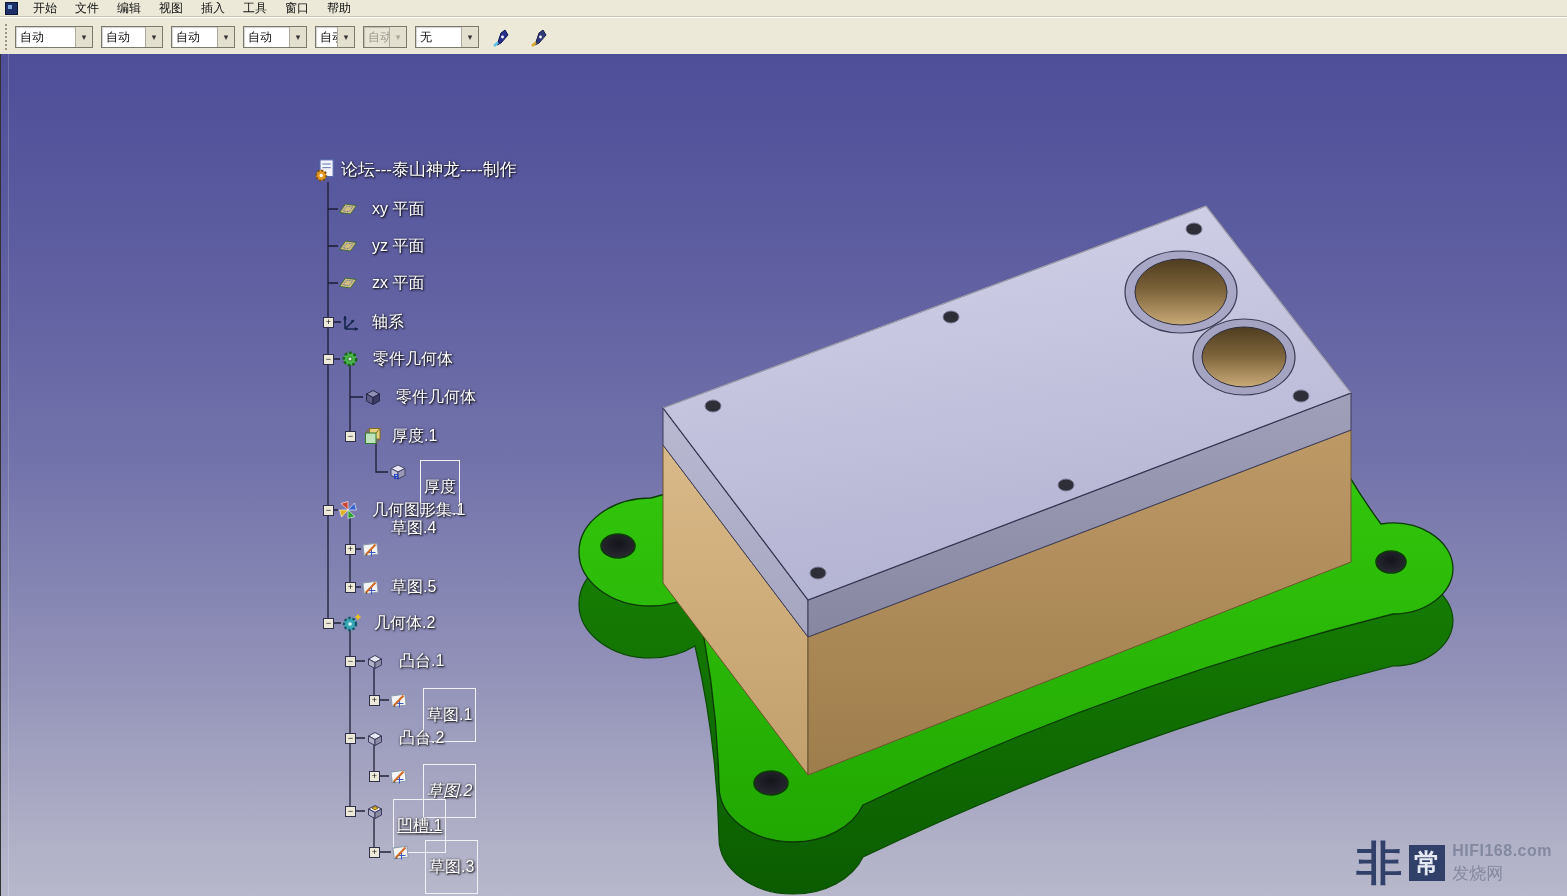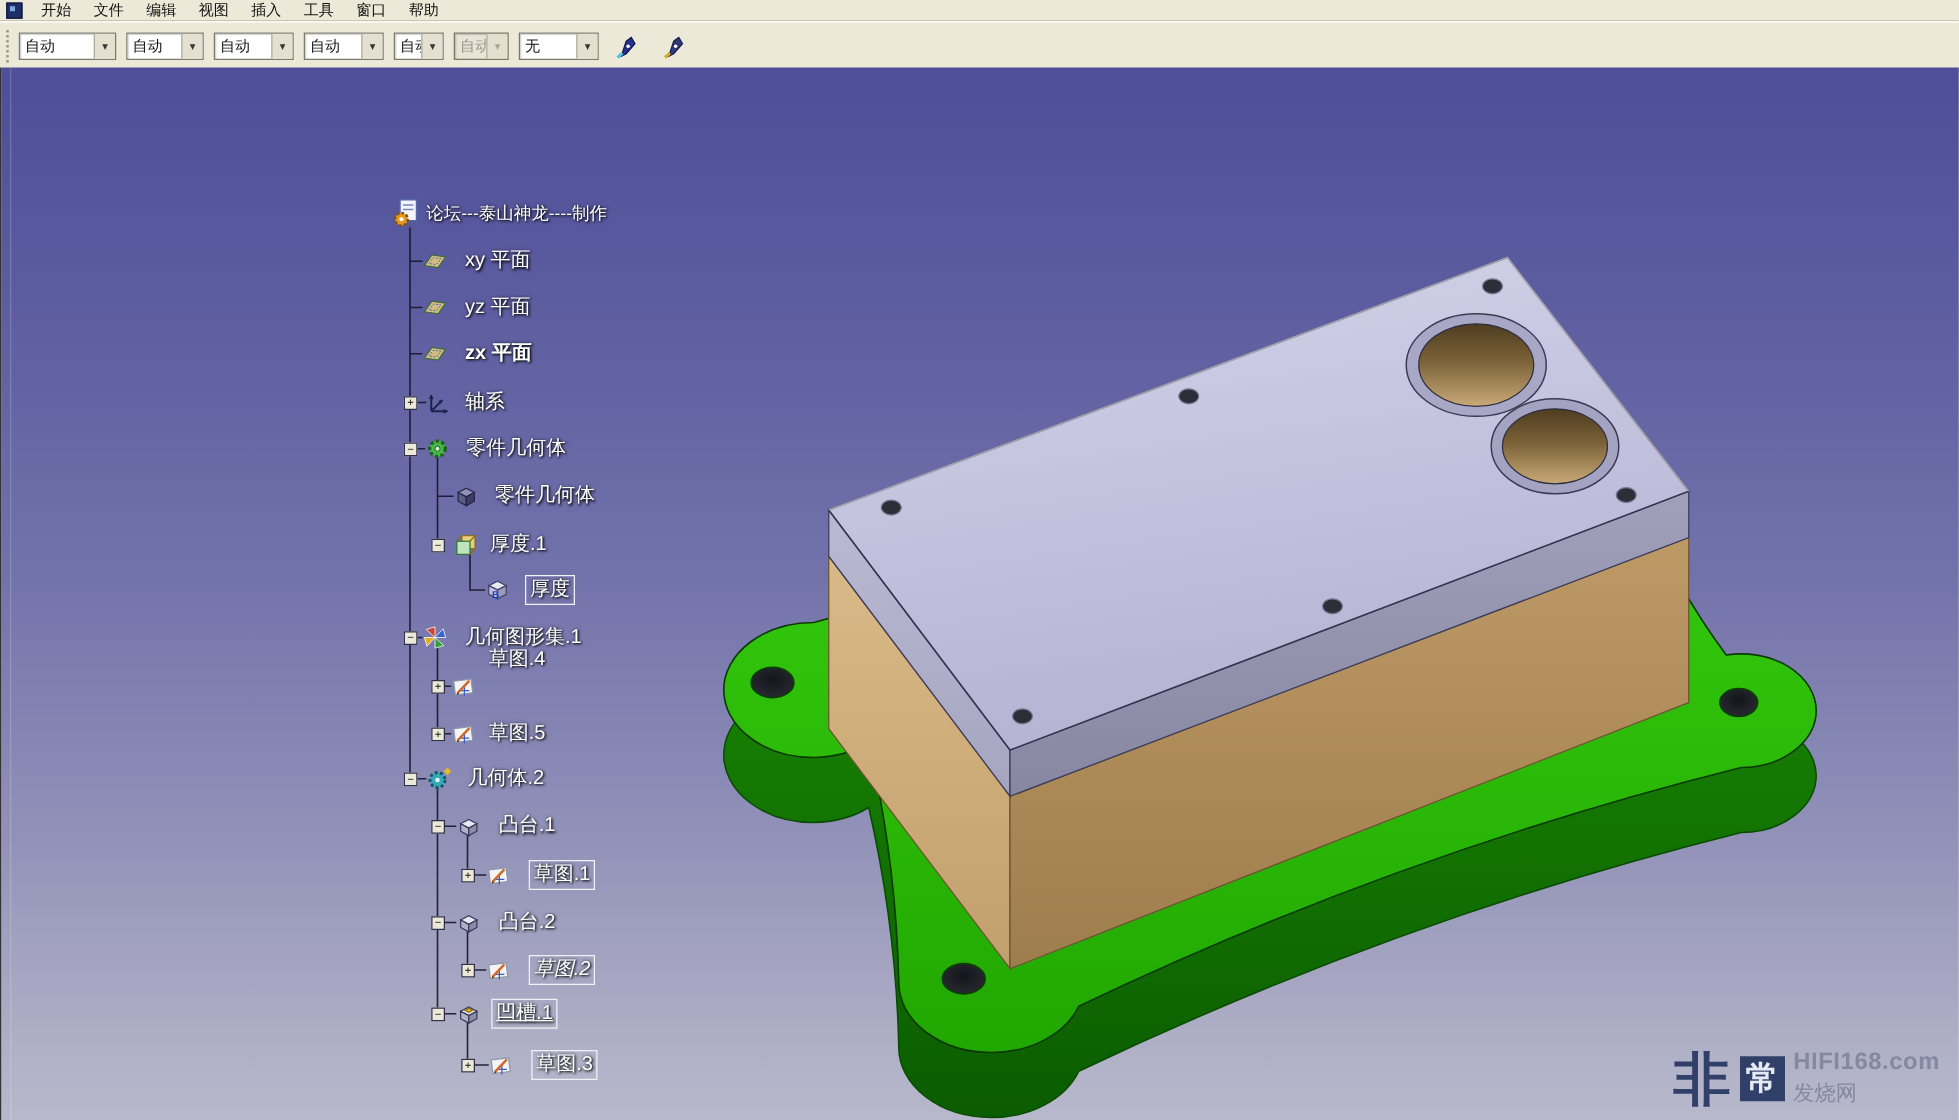--- a/index.html
+++ b/index.html
@@ -50,29 +50,29 @@
     position:absolute;width:11px;height:11px;background:#ece9d8;border:1px solid #30304a;
     box-sizing:border-box;font-size:9px;line-height:8px;color:#111;text-align:center;z-index:5;cursor:pointer;
   }
   .exp.minus::after{content:"−"}
   .exp.plus::after{content:"+"}
   .ticon{position:absolute;z-index:4;cursor:pointer}
   .tlabel{
     position:absolute;height:24px;line-height:24px;color:#fff;font-size:16px;white-space:nowrap;cursor:pointer;
     text-shadow:1px 1px 2px rgba(0,0,0,.95),0 0 3px rgba(0,0,0,.55);z-index:4;
   }
-  .tlabel.sel{border:1px solid #f2f2f6;padding:0 3px;height:22px;line-height:22px}
+  .tlabel.sel{border:1px solid #f2f2f6;padding:15px 3px;height:22px;line-height:22px}
   .tlabel.und{text-decoration:underline}
-  .tlabel.rootl{font-size:14px}
+  .tlabel.rootl{font-size:17px}
   
   #watermark{position:absolute;right:16px;bottom:10px;display:flex;align-items:center;gap:7px;opacity:.95;z-index:2}
   .wm-g1{font-size:46px;font-weight:bold;color:#2a3a64;line-height:46px}
   .wm-g2{width:36px;height:36px;background:#2a3a64;color:#e8ecf4;font-size:26px;font-weight:bold;display:flex;align-items:center;justify-content:center}
   .wm-texts{display:flex;flex-direction:column;gap:2px}
-  .wm-site{font-size:19px;font-weight:bold;color:#81879e;letter-spacing:.5px}
+  .wm-site{font-size:16px;font-weight:bold;color:#81879e;letter-spacing:.5px}
   .wm-label{font-size:17px;color:#81879e}
   #symdefs{position:absolute;width:0;height:0;overflow:hidden}
 </style>
 </head>
 <body>
 
 <svg id="symdefs" aria-hidden="true">
   <defs>
     <symbol id="i-root-icon" viewBox="0 0 20 20">
       <rect x="5" y="1.5" width="11" height="14" fill="#f4f4ff" stroke="#5566aa"></rect>
@@ -309,21 +309,21 @@
         <use href="#i-plane-icon"></use>
       </svg>
       <span class="tlabel" style="left: 371px; top: 143px;">xy 平面</span>
       <svg class="ticon" width="20" height="20" style="left: 337px; top: 182px;">
         <use href="#i-plane-icon"></use>
       </svg>
       <span class="tlabel" style="left: 371px; top: 180px;">yz 平面</span>
       <svg class="ticon" width="20" height="20" style="left: 337px; top: 219px;">
         <use href="#i-plane-icon"></use>
       </svg>
-      <span class="tlabel" style="left: 371px; top: 217px; font-weight: bold;">zx 平面</span>
+      <span class="tlabel" style="left: 371px; top: 217px;">zx 平面</span>
       <div class="exp plus" style="left: 322px; top: 263px;"></div>
       <svg class="ticon" width="20" height="20" style="left: 340px; top: 258px;">
         <use href="#i-axis-icon"></use>
       </svg>
       <span class="tlabel" style="left: 371px; top: 256px;">轴系</span>
       <div class="exp minus" style="left: 322px; top: 300px;"></div>
       <svg class="ticon" width="20" height="20" style="left: 339px; top: 295px;">
         <use href="#i-partbody-icon"></use>
       </svg>
       <span class="tlabel" style="left: 372px; top: 293px;">零件几何体</span>

